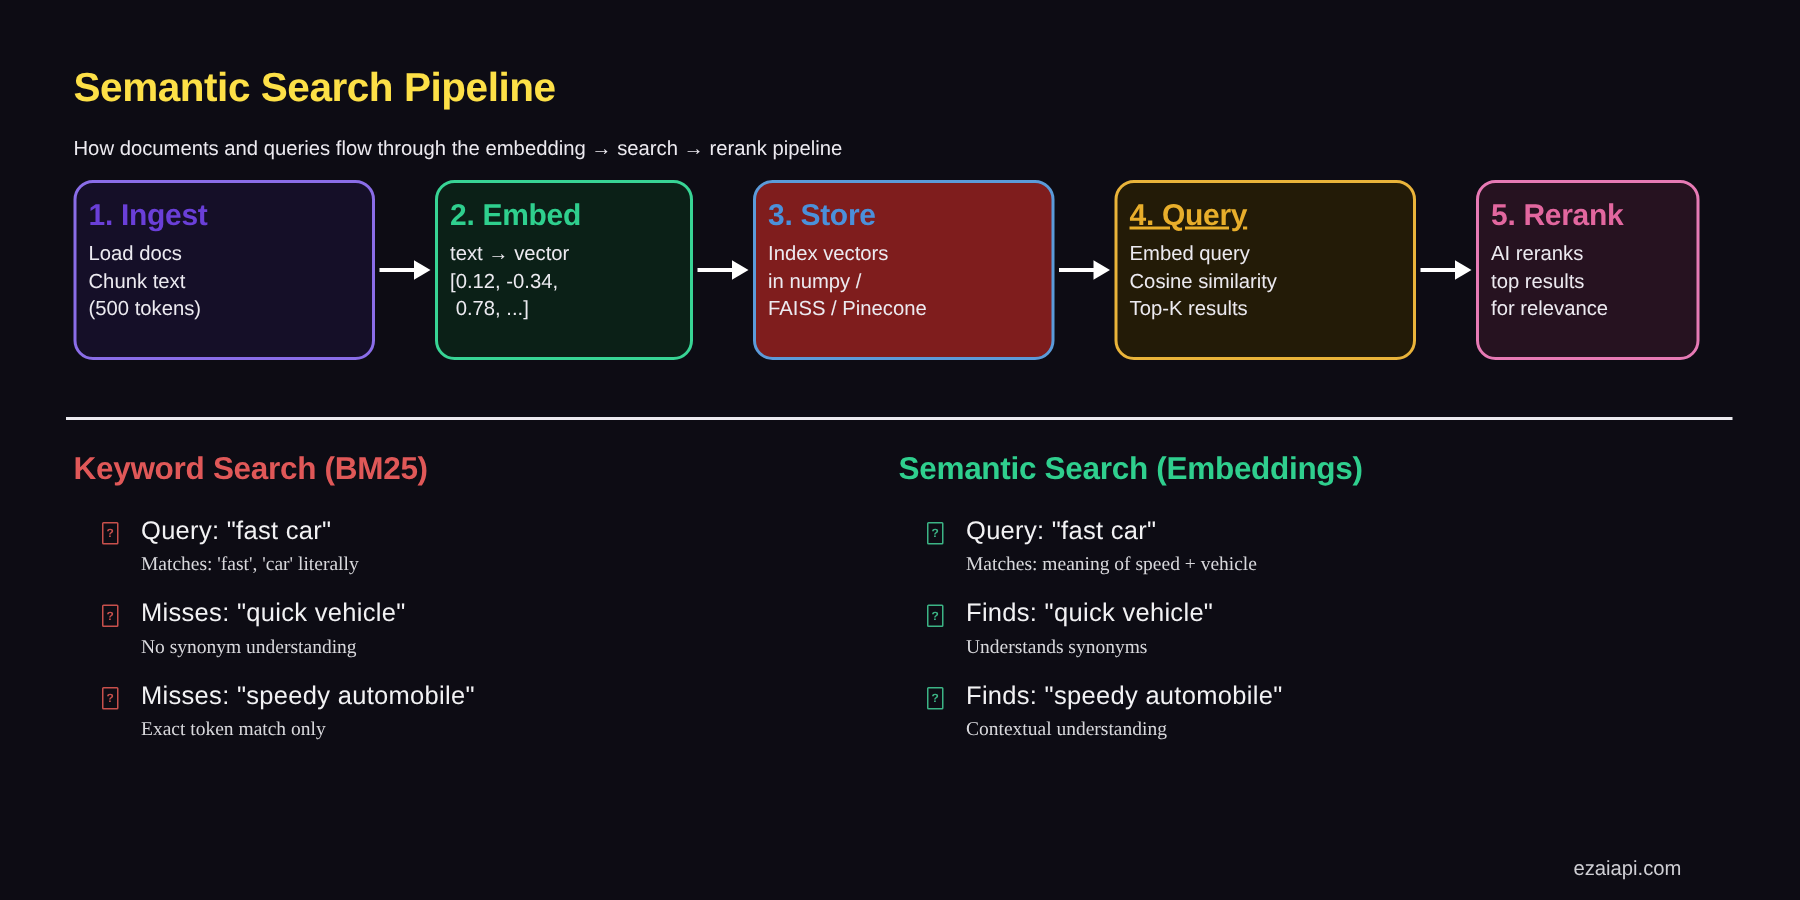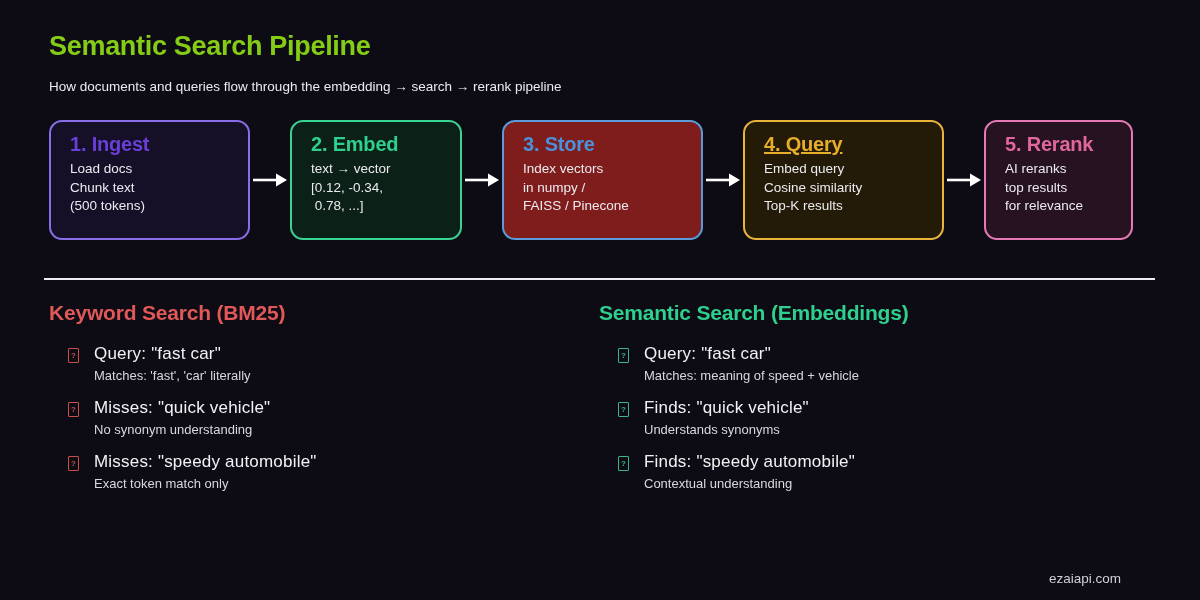--- a/index.html
+++ b/index.html
@@ -11,44 +11,45 @@
     height: 600px;
     background: #0d0c14;
     overflow: hidden;
   }
 
   
   .header { position: absolute; left: 49px; top: 32px; }
   .page-title {
     font-size: 27px;
     font-weight: bold;
-    color: #84cc16;
+    color: #fde047;
     letter-spacing: -0.3px;
     line-height: 1.1;
+    margin-top: 12px;
   }
   .page-subtitle {
     margin-top: 17px;
     font-size: 13.5px;
     color: #eceaf0;
   }
 
   
   .pipeline {
     position: absolute;
     left: 49px;
     top: 120px;
     height: 120px;
     display: flex;
     align-items: stretch;
   }
   .pbox {
     height: 120px;
     border: 2px solid;
     border-radius: 13px;
-    padding: 11px 15px 10px 19px;
+    padding: 11px 15px 10px 8px;
   }
   .pbox .ptitle {
     font-size: 20px;
     font-weight: bold;
     margin-bottom: 4px;
     letter-spacing: -0.2px;
   }
   .pbox .pline {
     font-size: 13.5px;
     line-height: 1.38;
@@ -120,20 +121,21 @@
   .item-title {
     font-size: 17px;
     color: #f2f2f4;
     letter-spacing: 0.2px;
     line-height: 1.05;
   }
   .item-detail {
     margin-top: 5px;
     font-size: 13px;
     color: #d8d8dc;
+    font-family: Liberation Serif, serif;
   }
 
   
   .footer {
     position: absolute;
     right: 79px;
     top: 571px;
     font-size: 13.5px;
     color: #cfcfd4;
   }

